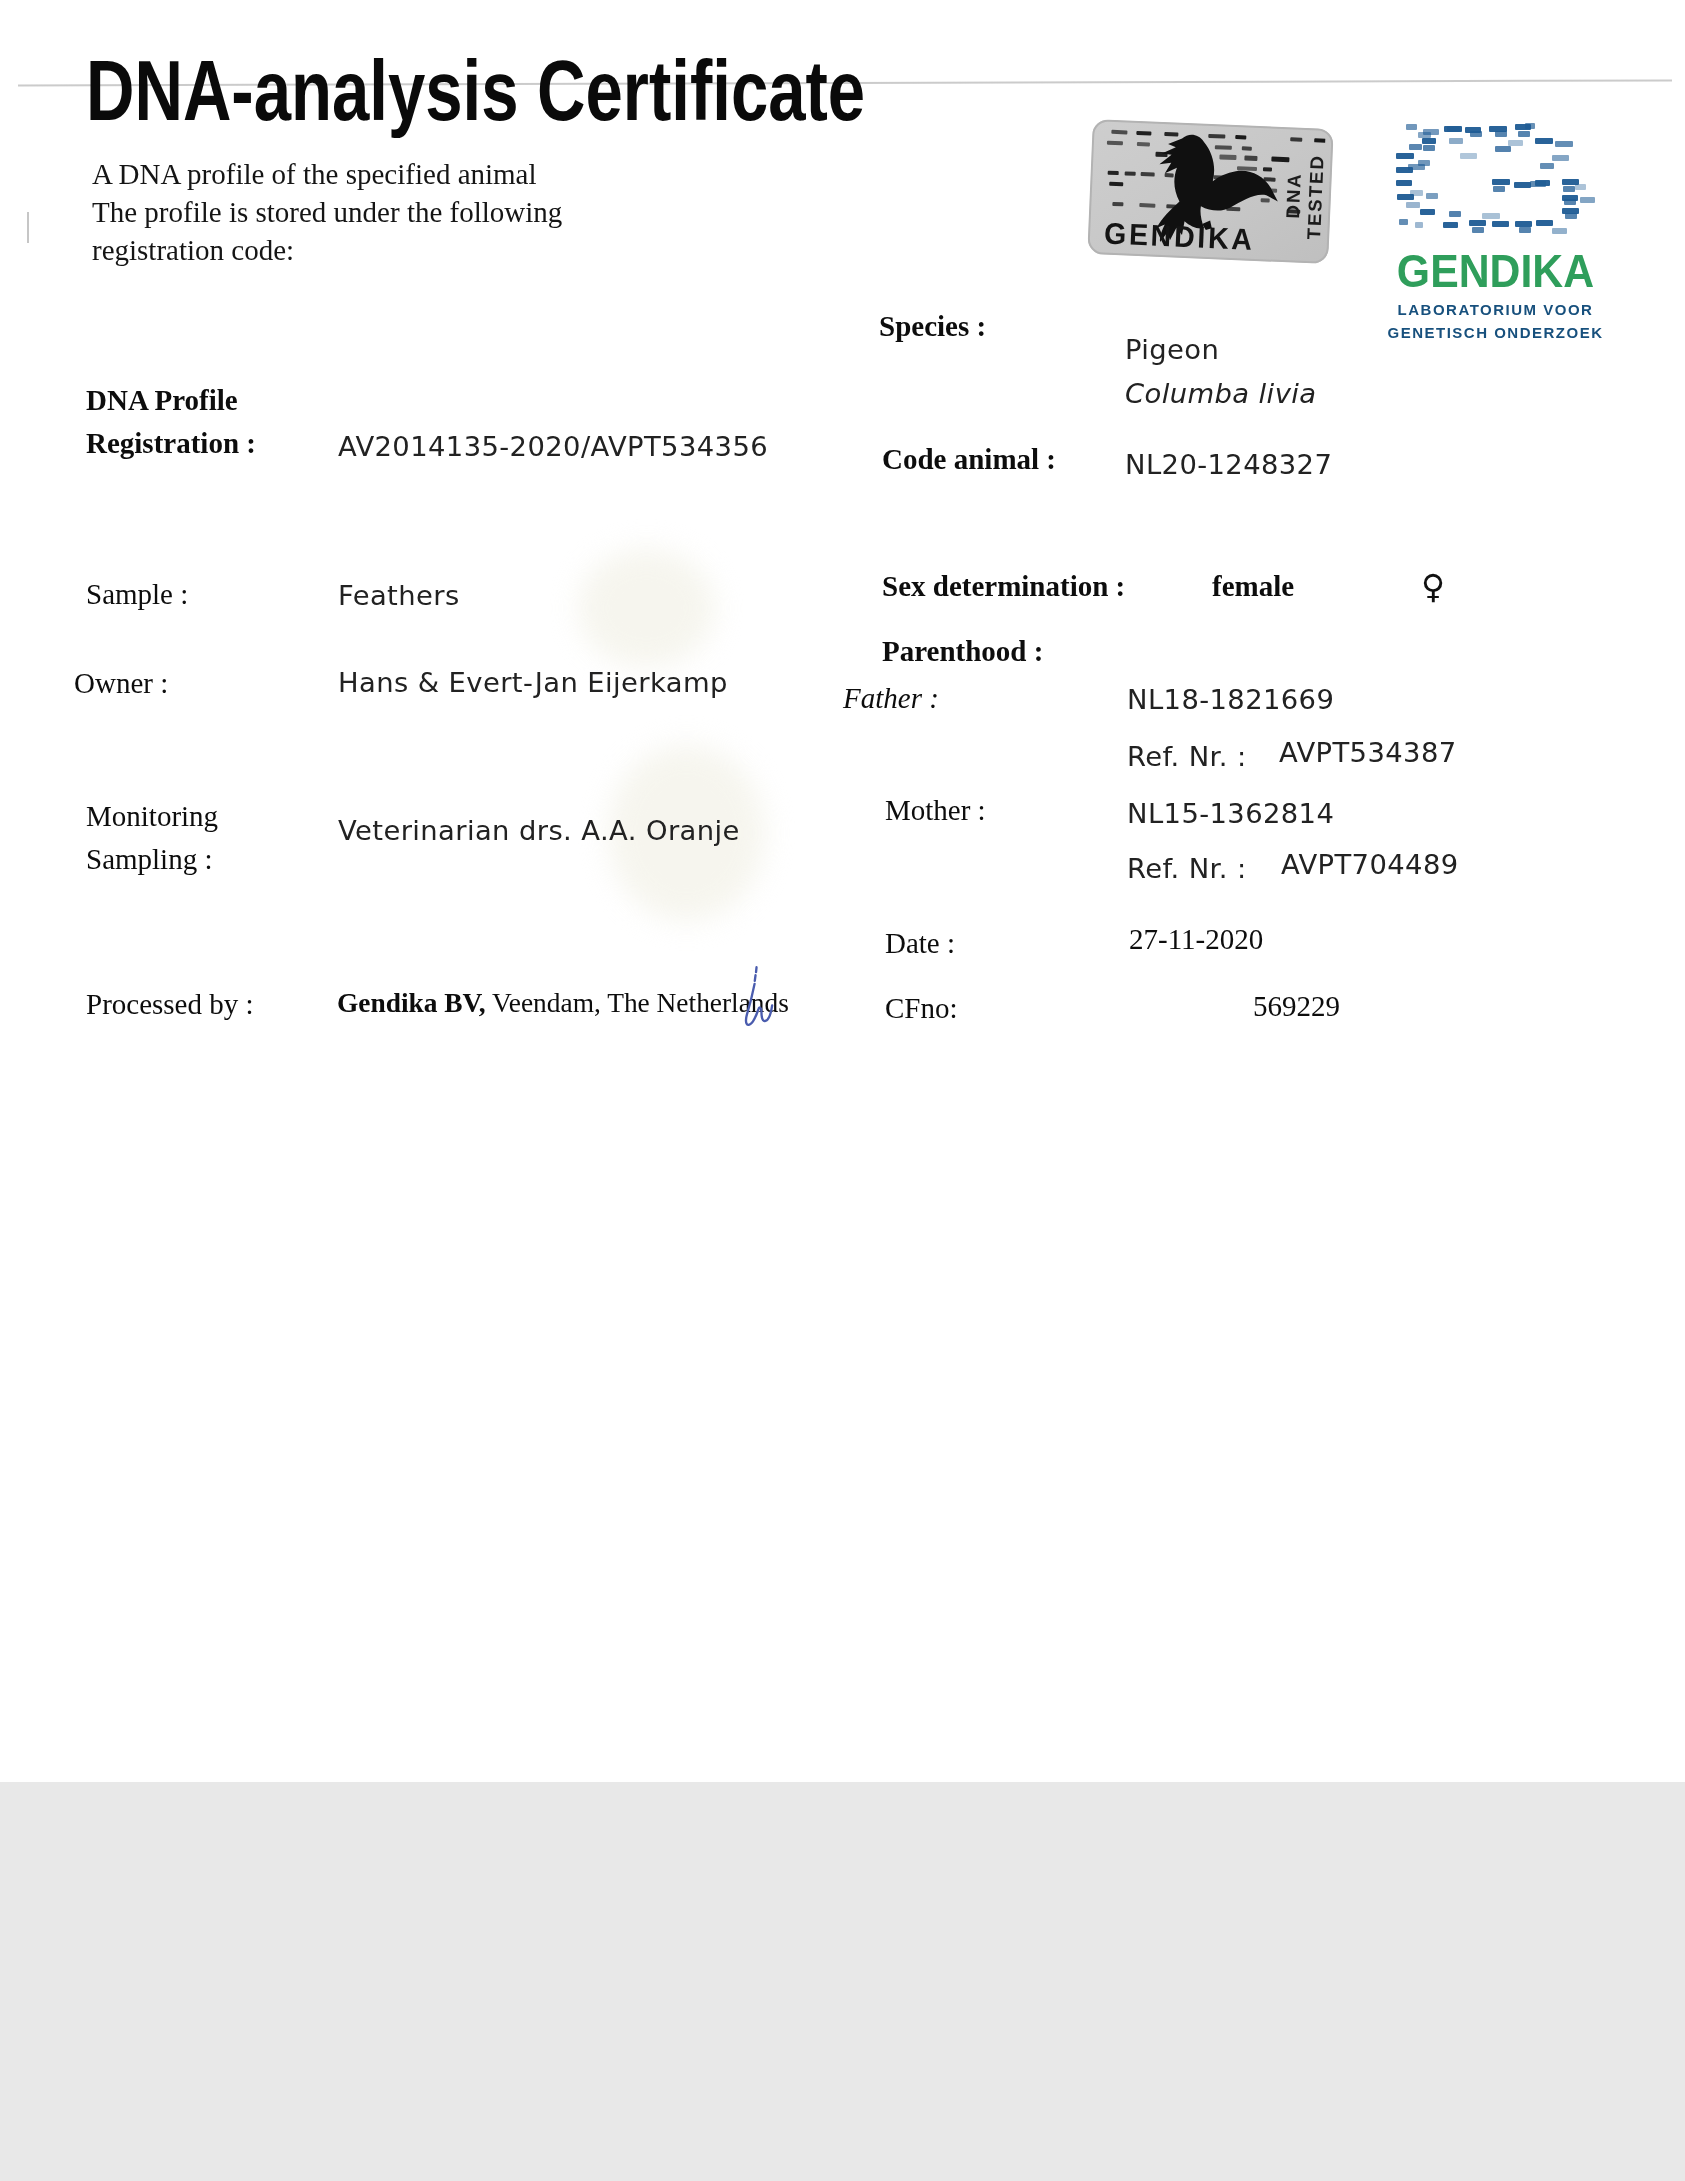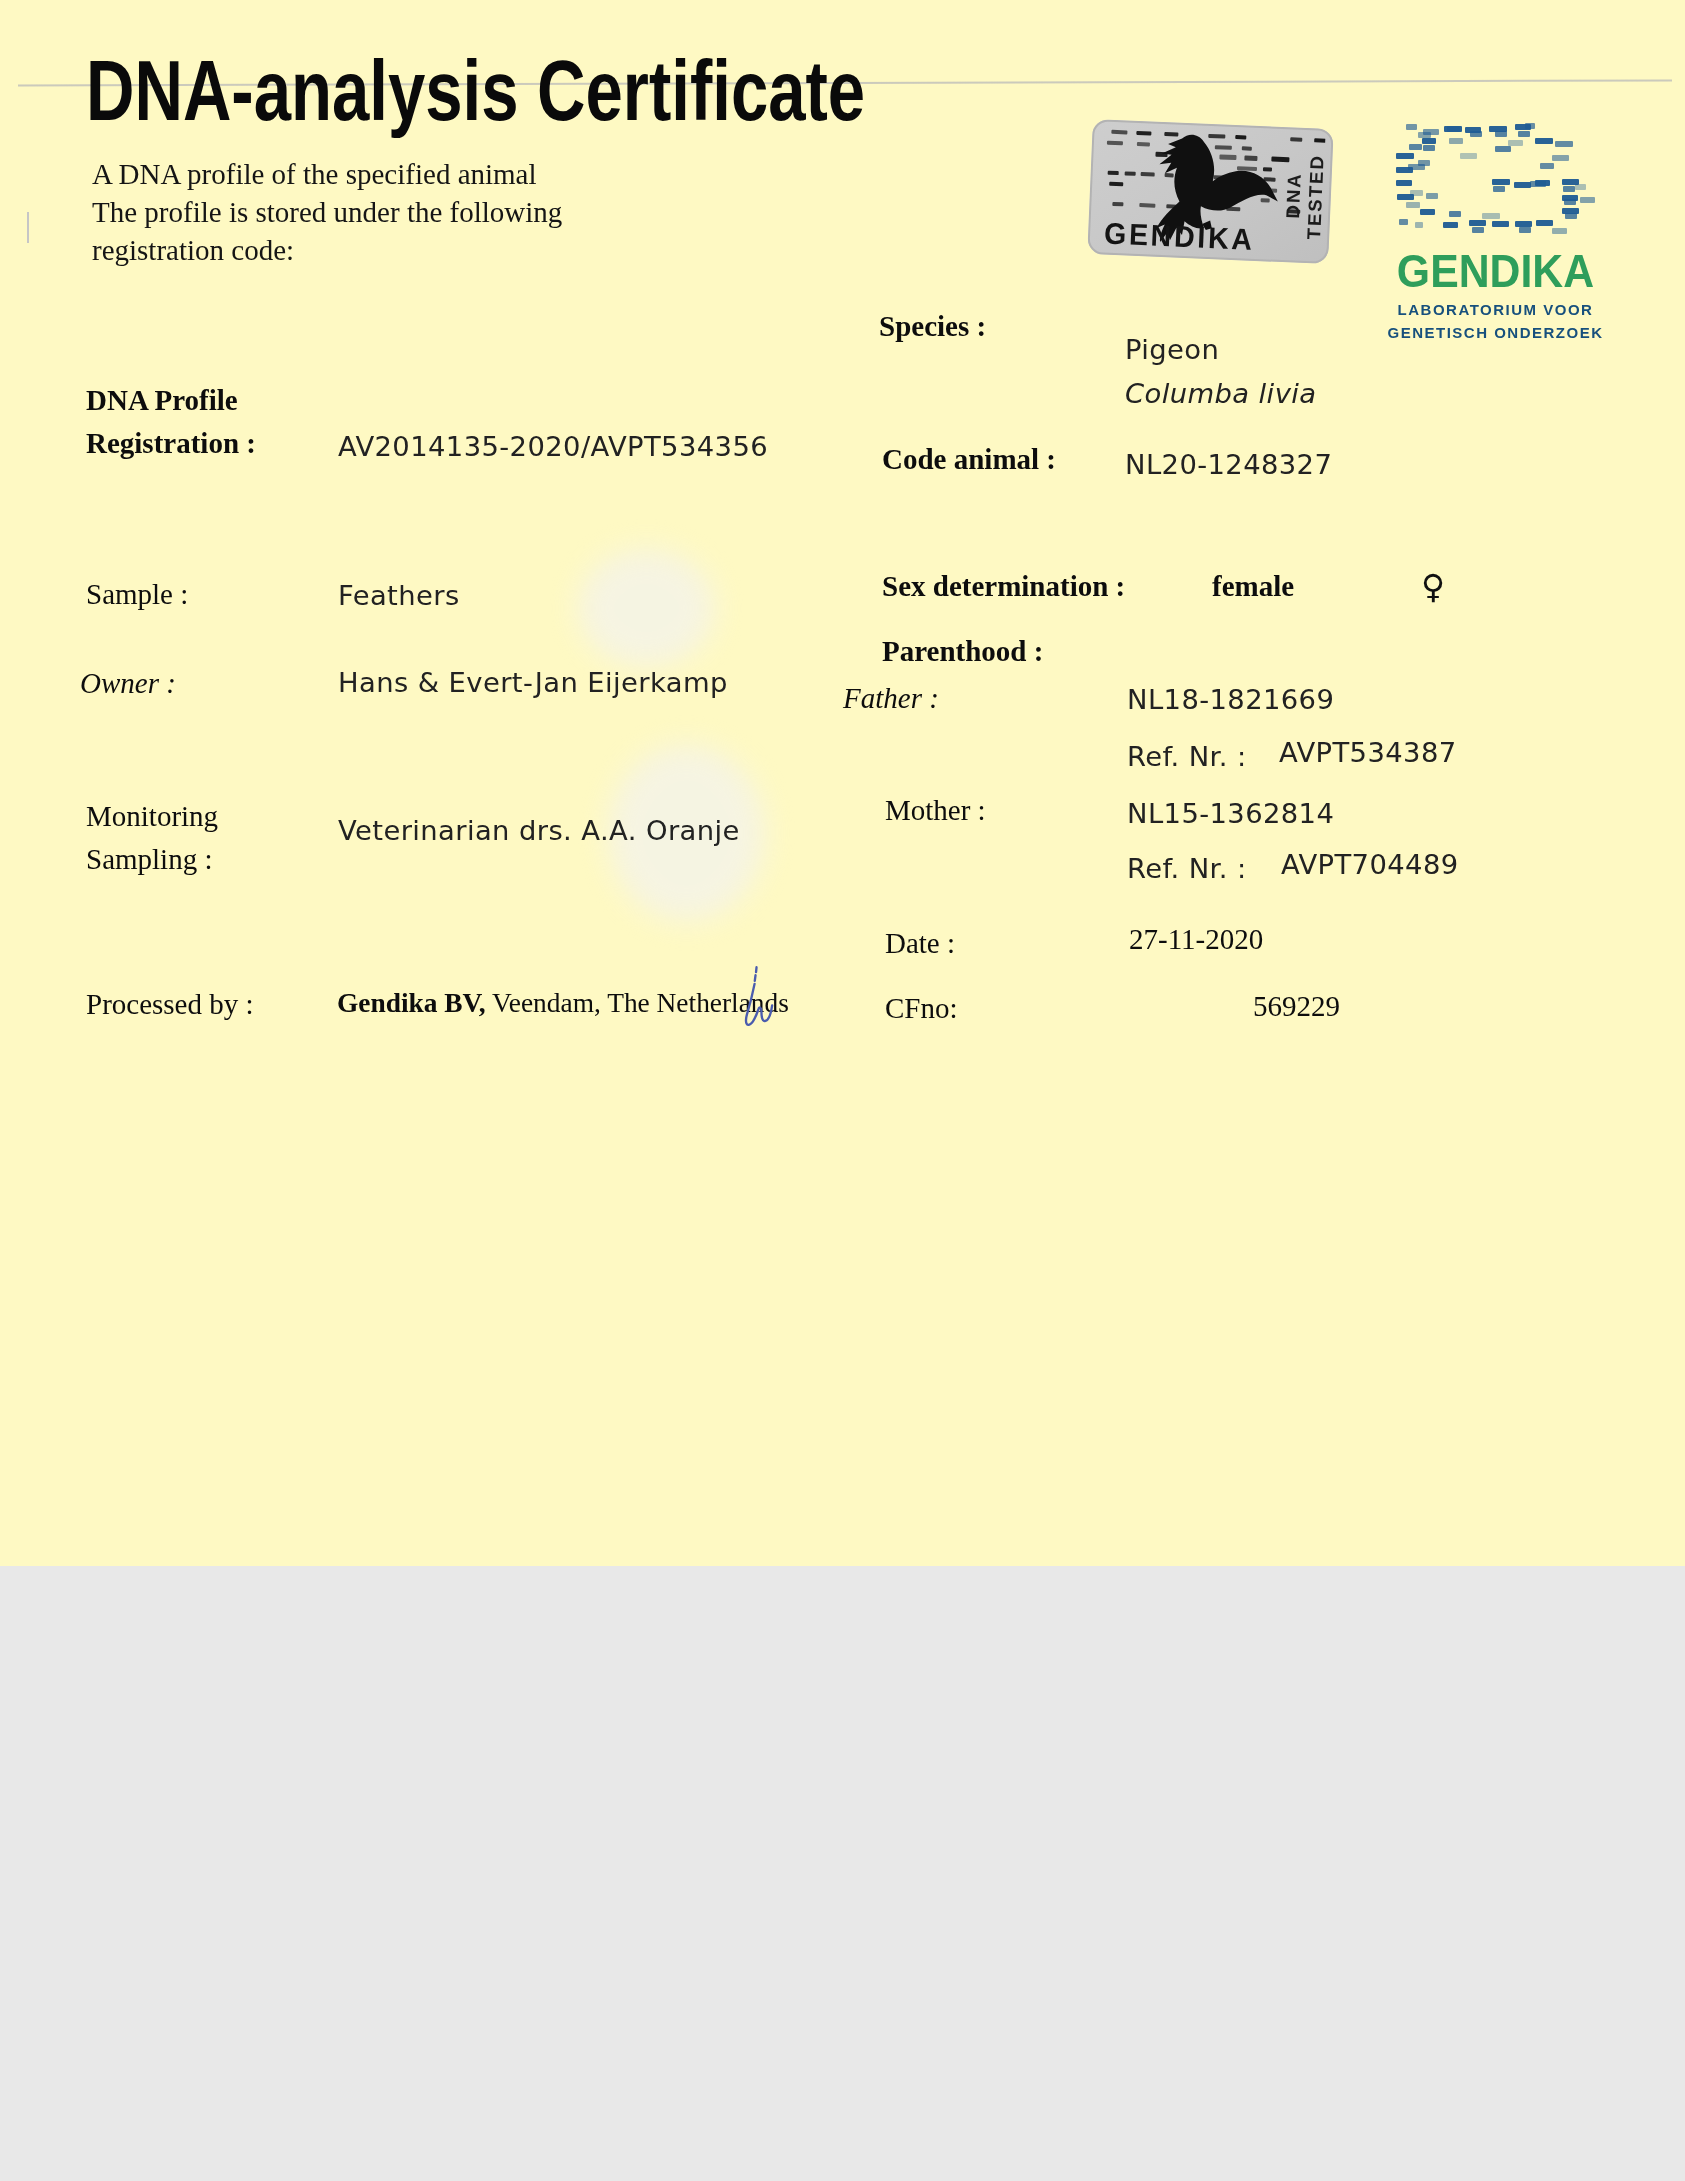--- a/index.html
+++ b/index.html
@@ -1,17 +1,17 @@
 <!DOCTYPE html>
 <html><head>
 <meta charset="utf-8">
 <style>
   html,body{margin:0;padding:0;background:#e8e8e8;}
   .page{
-    position:relative;width:1686px;height:1566px;background:#fef9c3;
+    position:relative;width:1686px;height:1782px;background:#ffffff;
     margin:0 auto;overflow:hidden;
     font-family:"Liberation Serif", serif;color:#111;
   }
   
   .hairline{position:absolute;left:17.6px;top:82px;width:1654px;height:2px;background:#b9b9b9;transform:rotate(-0.18deg);opacity:.75;}
   .scratch{position:absolute;left:27.4px;top:212px;width:2px;height:31px;background:#c6c6c6;}
   .smudge{position:absolute;border-radius:50%;filter:blur(13.7px);background:#f4f3ea;opacity:.8;}
   
   .title{
     position:absolute;left:86px;top:45px;margin:0;
@@ -201,21 +201,21 @@
     <div>GENETISCH ONDERZOEK</div>
   </div>
 
   <div class="row lblb" style="left:86px;top:384px;">DNA Profile</div>
   <div class="row lblb" style="left:86px;top:427px;">Registration :</div>
   <div class="row hand" style="left:338px;top:431px;">AV2014135-2020/AVPT534356</div>
 
   <div class="row lbl" style="left:86px;top:578px;">Sample :</div>
   <div class="row hand" style="left:338px;top:580px;">Feathers</div>
 
-  <div class="row lbl" style="left:80px;top:667px;font-style:italic;">Owner :</div>
+  <div class="row lbl" style="left:74px;top:667px;">Owner :</div>
   <div class="row hand" style="left:338px;top:667px;">Hans &amp; Evert-Jan Eijerkamp</div>
 
   <div class="row lbl" style="left:86px;top:800px;">Monitoring</div>
   <div class="row lbl" style="left:86px;top:843px;">Sampling :</div>
   <div class="row hand" style="left:338px;top:815px;">Veterinarian drs. A.A. Oranje</div>
 
   <div class="row lbl" style="left:86px;top:988px;">Processed by :</div>
   <div class="row" style="left:337px;top:988px;font-size:27.4px;">
     <span class="serifval" style="font-weight:bold;font-size:27.4px;">Gendika BV,</span><span class="serifval" style="font-size:27.4px;"> Veendam, The Netherlands</span>
   </div>

